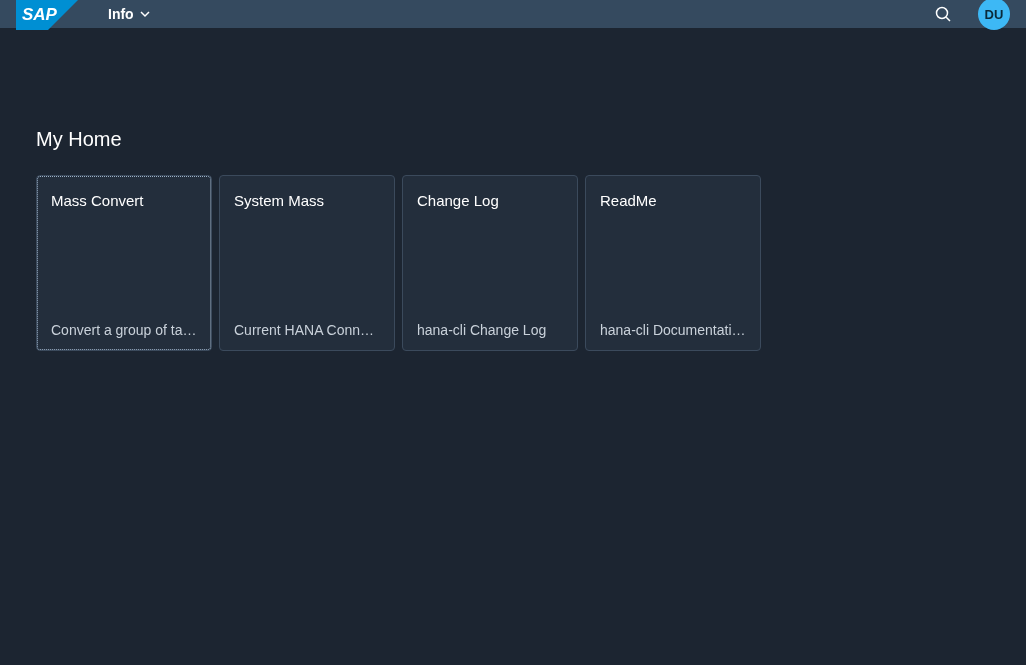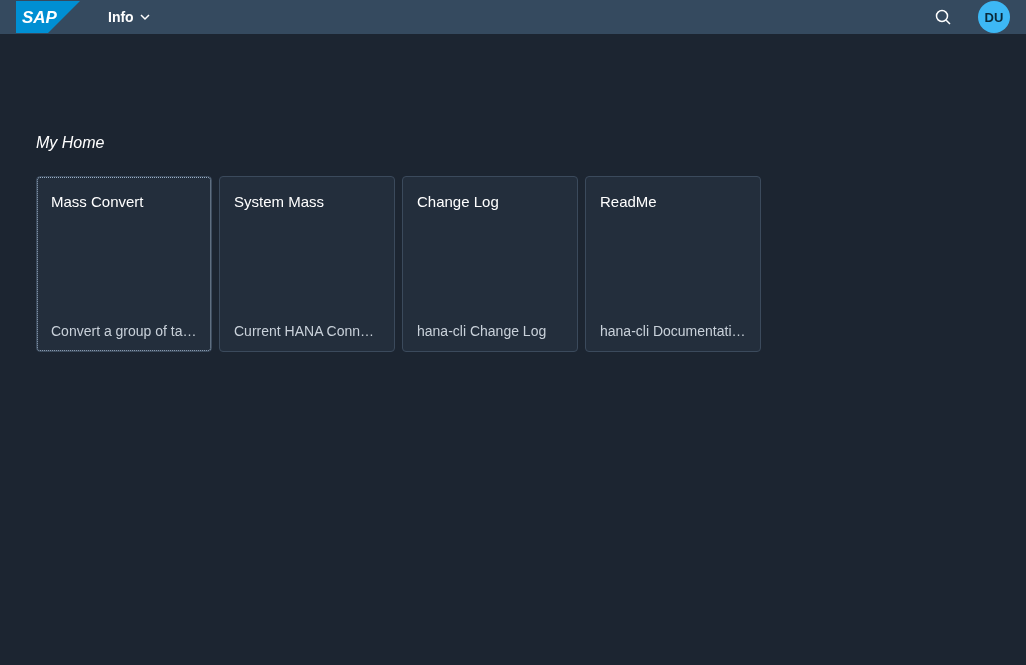--- a/index.html
+++ b/index.html
@@ -5,21 +5,21 @@
   * { box-sizing: border-box; margin: 0; padding: 0; }
   html, body { width: 1026px; height: 665px; overflow: hidden; }
   body {
     font-family: "72", Arial, Helvetica, sans-serif;
     background: #1c2531;
     color: #eaecee;
   }
 
   
   .shellbar {
-    height: 34px;
+    height: 28px;
     background: #354a5f;
     display: flex;
     align-items: center;
     padding: 0 16px;
     justify-content: space-between;
   }
   .shell-left { display: flex; align-items: center; gap: 28px; }
   .sap-logo {
     display: inline-block;
   }
@@ -50,25 +50,24 @@
     display: inline-flex; align-items: center; justify-content: center;
     font-size: 13px; font-weight: 600;
     cursor: pointer;
   }
 
   
   .content {
     padding: 100px 36px 0 36px;
   }
   .section-title {
-    font-size: 16px;
+    font-size: 20px;
     font-weight: 400;
     color: #ffffff;
     margin-bottom: 24px;
-    font-style: italic;
   }
   .tiles {
     display: flex;
     gap: 7px;
   }
   .tile {
     width: 176px;
     height: 176px;
     background: #232e3c;
     border: 1px solid #3b4a5c;

